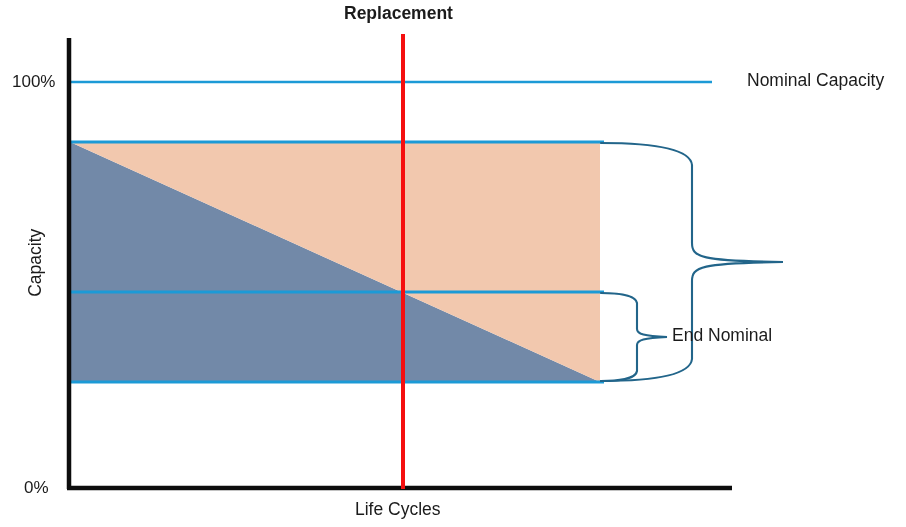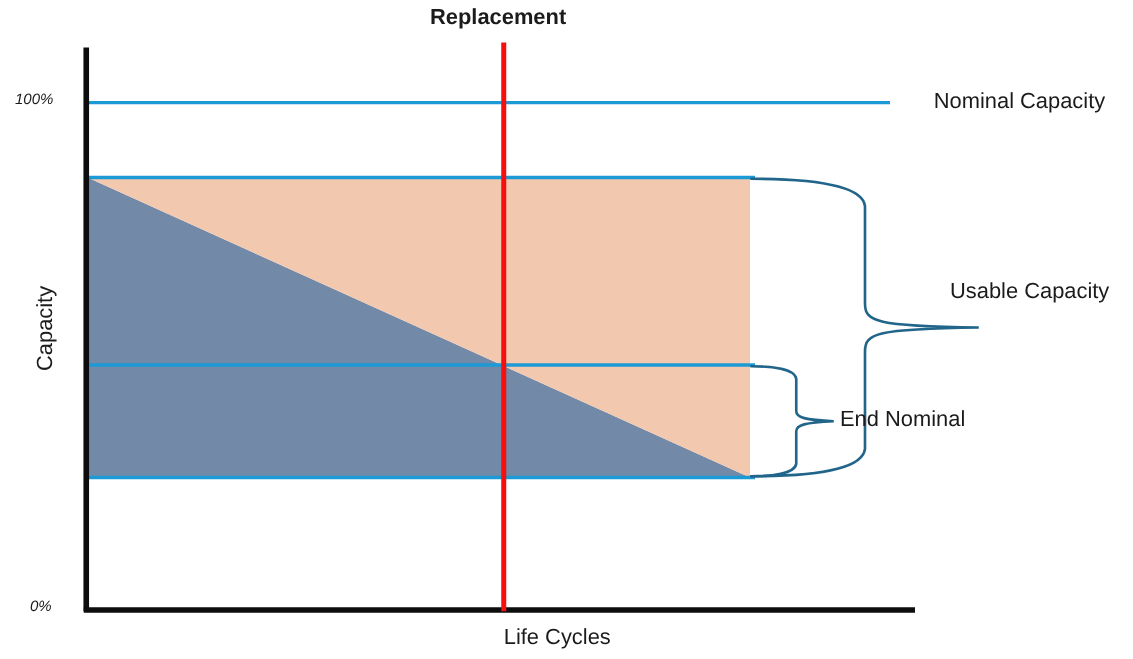--- a/index.html
+++ b/index.html
@@ -24,22 +24,21 @@
   }
   .lbl {
     position: absolute;
     color: #1b1b1b;
     font-size: 17.5px;
     font-family: "Liberation Sans", sans-serif;
     white-space: nowrap;
     line-height: 1;
   }
   .lbl-axis-tick {
-    font-size: 12px;
-    font-style: italic;
+    font-size: 17px;
   }
   .lbl-ylabel {
     transform-origin: 50% 50%;
     transform: rotate(-90deg);
   }
 </style>
 </head>
 <body>
 
 <div id="stage">
@@ -81,23 +80,22 @@
              C 636,379 617,381 601,381"></path>
 
   </svg>
 
   <div class="lbl lbl-axis-tick" style="left:12px; top:73px;">100%</div>
 
   <div class="lbl lbl-axis-tick" style="left:24px; top:479px;">0%</div>
 
   <div class="lbl lbl-ylabel" style="left:-4px; top:254px; width:80px; text-align:center;">Capacity</div>
 
-  <div class="lbl" style="left:355px; top:501px;margin-left:48px;">Life Cycles</div>
+  <div class="lbl" style="left:355px; top:501px;">Life Cycles</div>
 
   <div class="lbl" style="left:344px; top:5px;font-weight:bold;">Replacement</div>
 
   <div class="lbl" style="left:747px; top:72px;">Nominal Capacity</div>
 
-  <div class="lbl" style="left:760px; top:224px;">Usable Capacity</div>
 
   <div class="lbl" style="left:672px; top:327px;">End Nominal</div>
 
 </div>
 
 </body></html>

